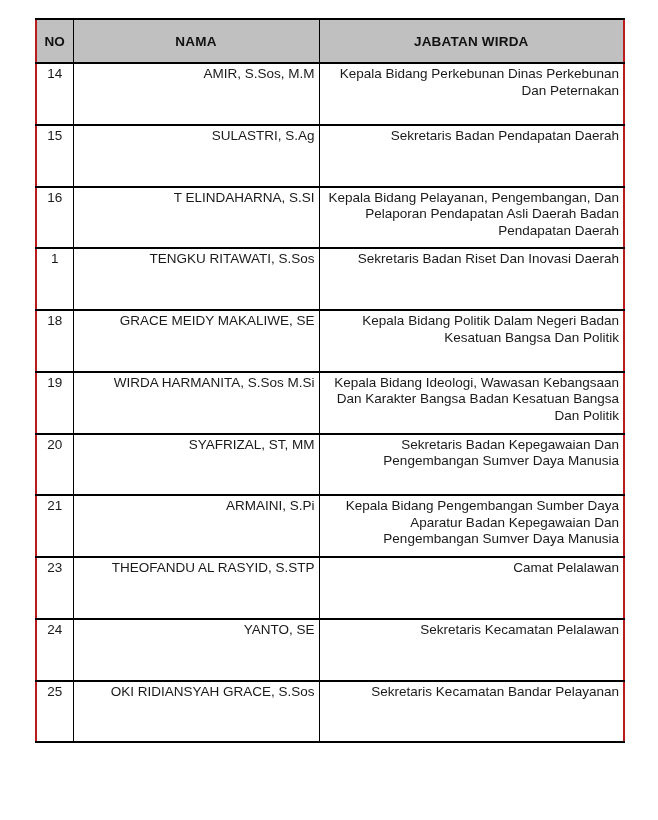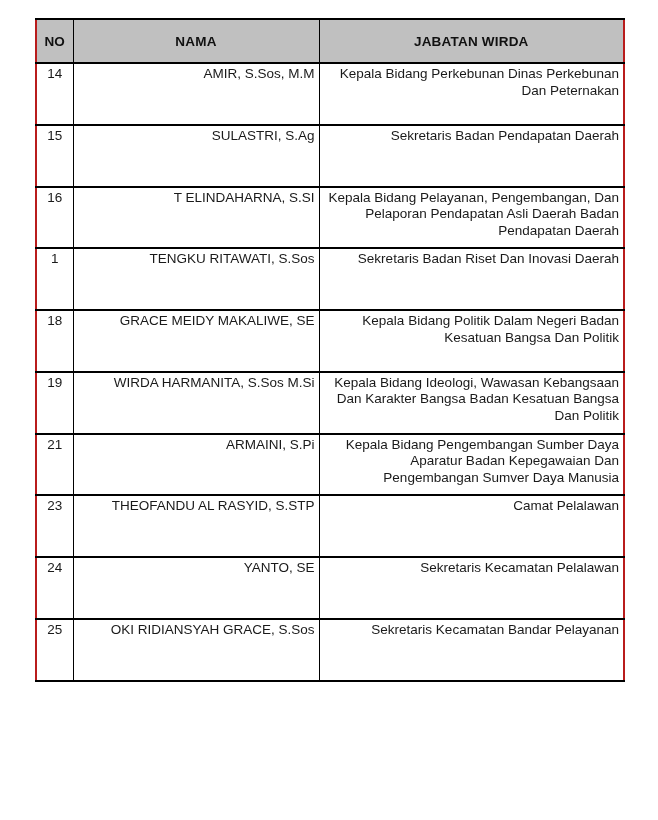--- a/index.html
+++ b/index.html
@@ -103,20 +103,25 @@
           <td class="cell-no">18</td>
           <td class="cell-nama">GRACE MEIDY MAKALIWE, SE</td>
           <td class="cell-jabatan">Kepala Bidang Politik Dalam Negeri Badan Kesatuan Bangsa Dan Politik</td>
         </tr>
         <tr>
           <td class="cell-no">19</td>
           <td class="cell-nama">WIRDA HARMANITA, S.Sos M.Si</td>
           <td class="cell-jabatan">Kepala Bidang Ideologi, Wawasan Kebangsaan Dan Karakter Bangsa Badan Kesatuan Bangsa Dan Politik</td>
         </tr>
         <tr>
+          <td class="cell-no">20</td>
+          <td class="cell-nama">SYAFRIZAL, ST, MM</td>
+          <td class="cell-jabatan">Sekretaris Badan Kepegawaian Dan Pengembangan Sumver Daya Manusia</td>
+        </tr>
+        <tr>
           <td class="cell-no">21</td>
           <td class="cell-nama">ARMAINI, S.Pi</td>
           <td class="cell-jabatan">Kepala Bidang Pengembangan Sumber Daya Aparatur Badan Kepegawaian Dan Pengembangan Sumver Daya Manusia</td>
         </tr>
         <tr>
           <td class="cell-no">23</td>
           <td class="cell-nama">THEOFANDU AL RASYID, S.STP</td>
           <td class="cell-jabatan">Camat Pelalawan</td>
         </tr>
         <tr>

